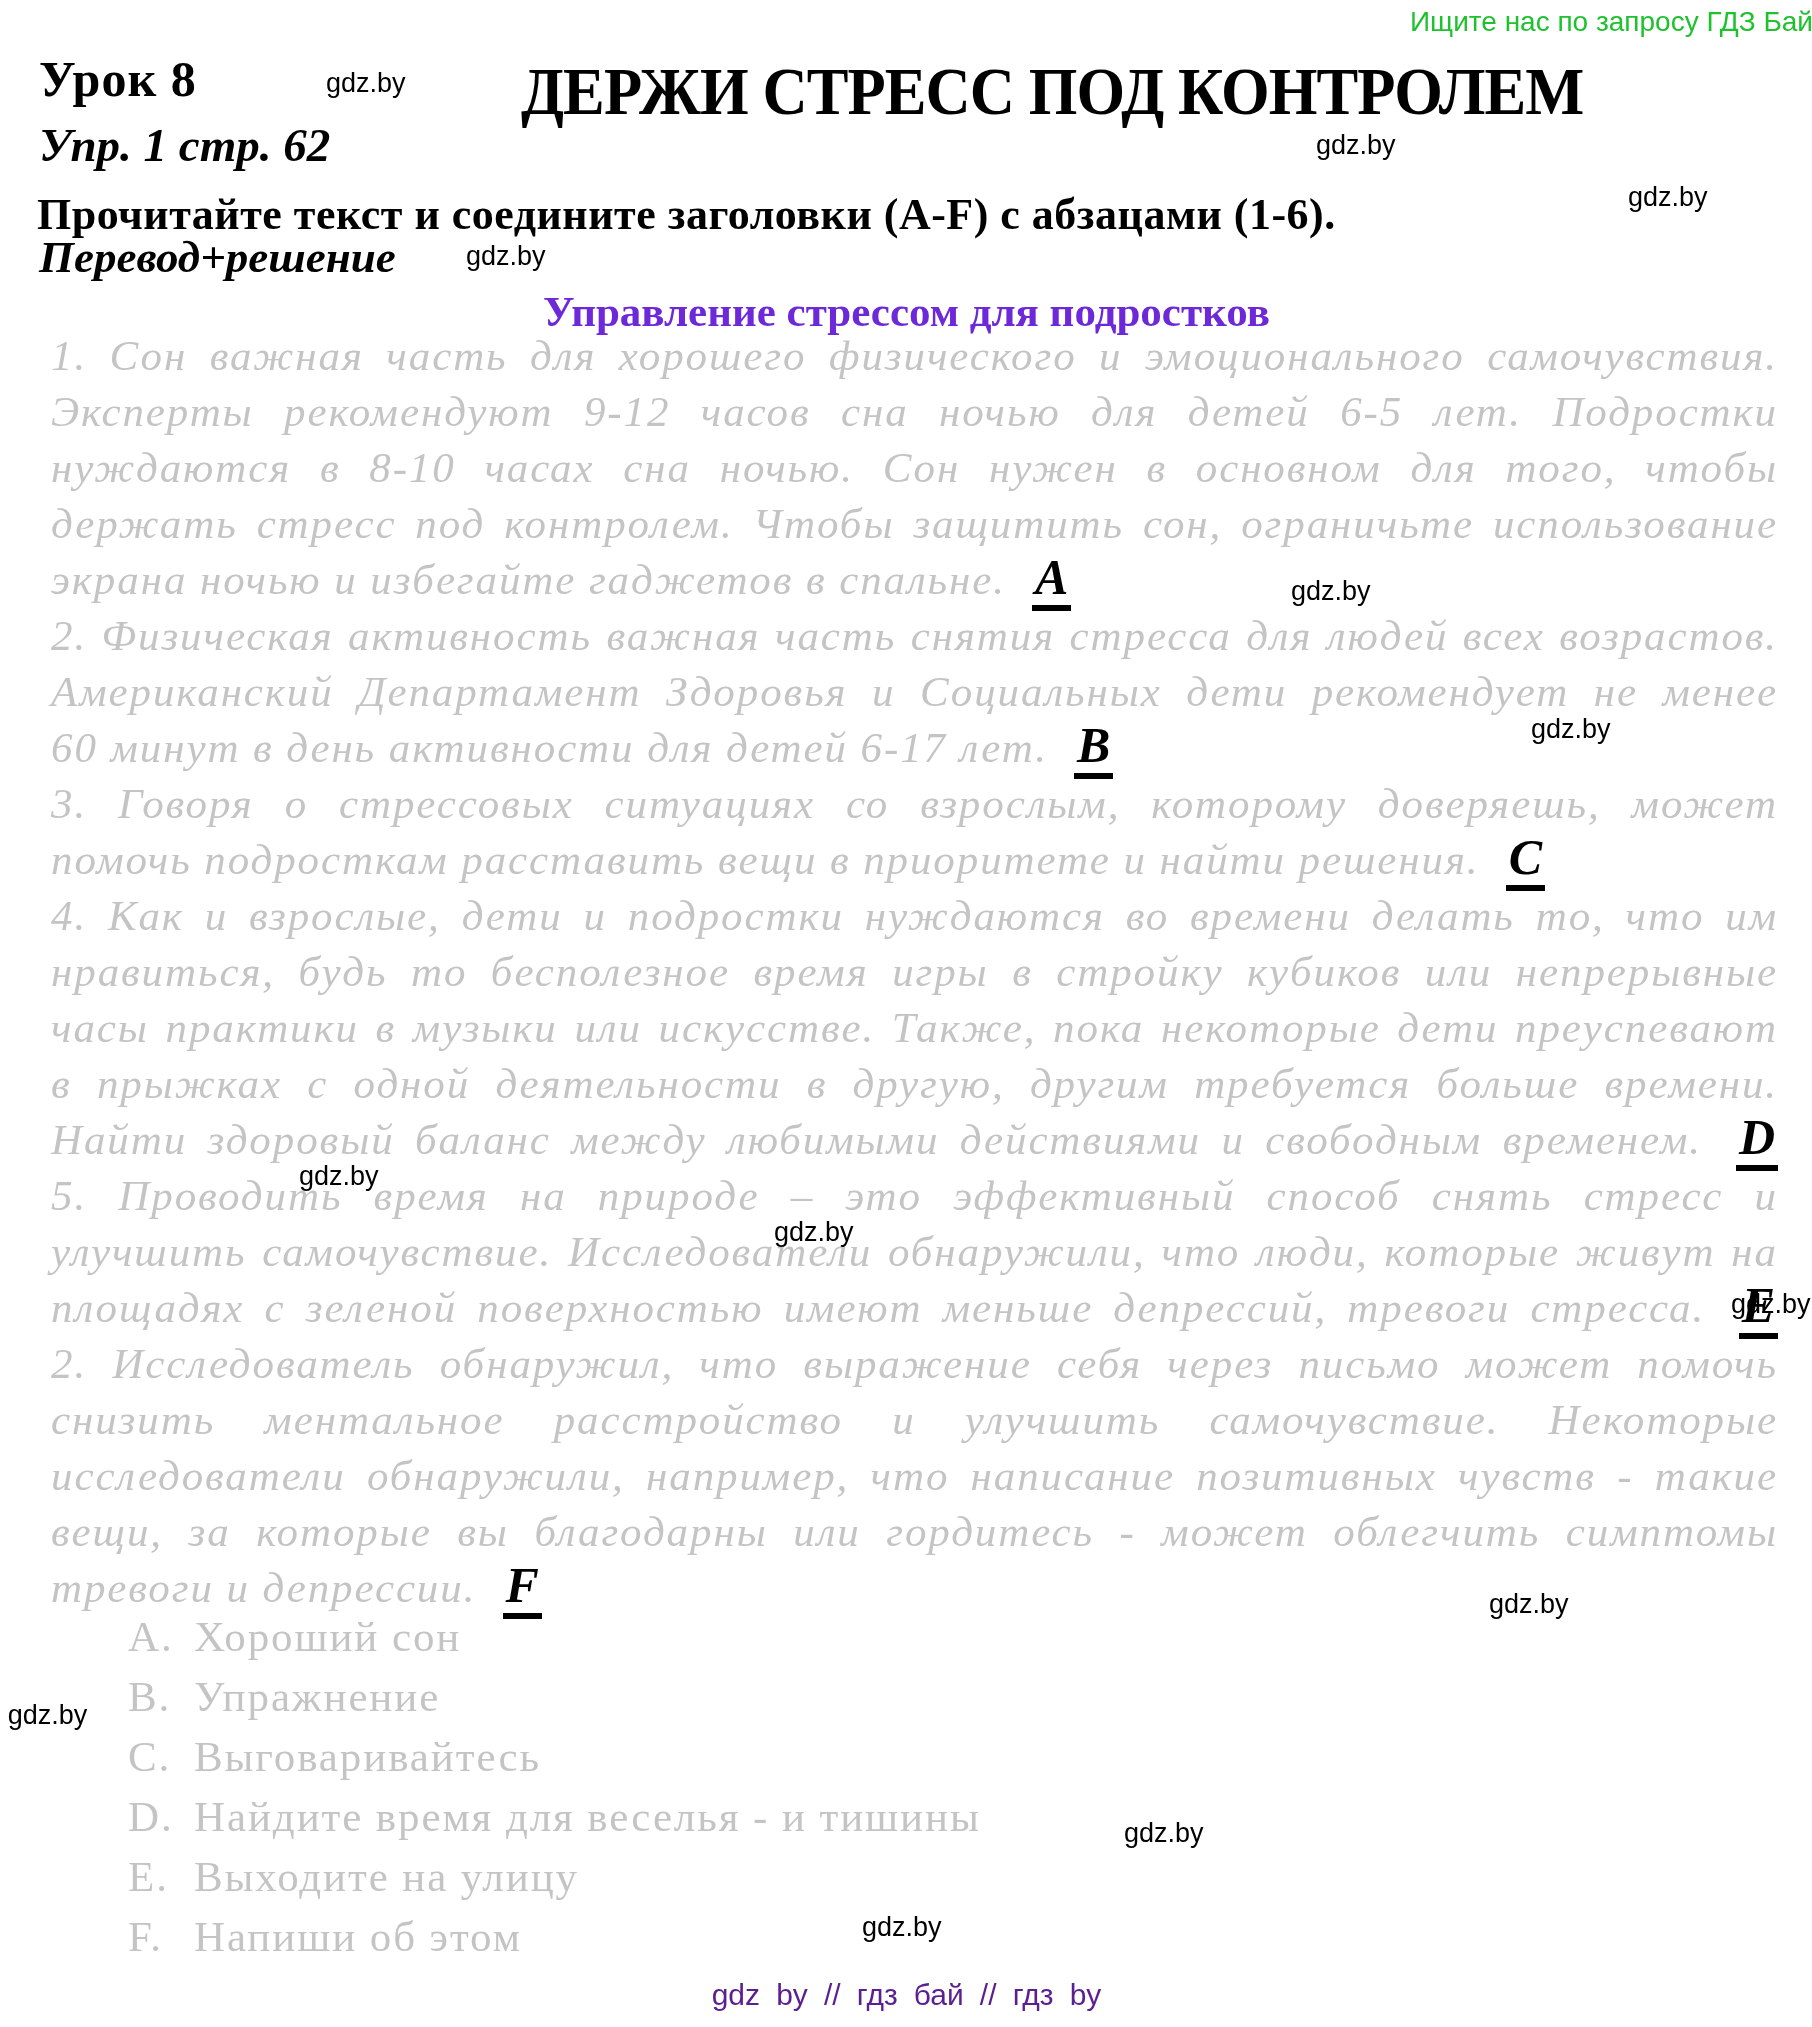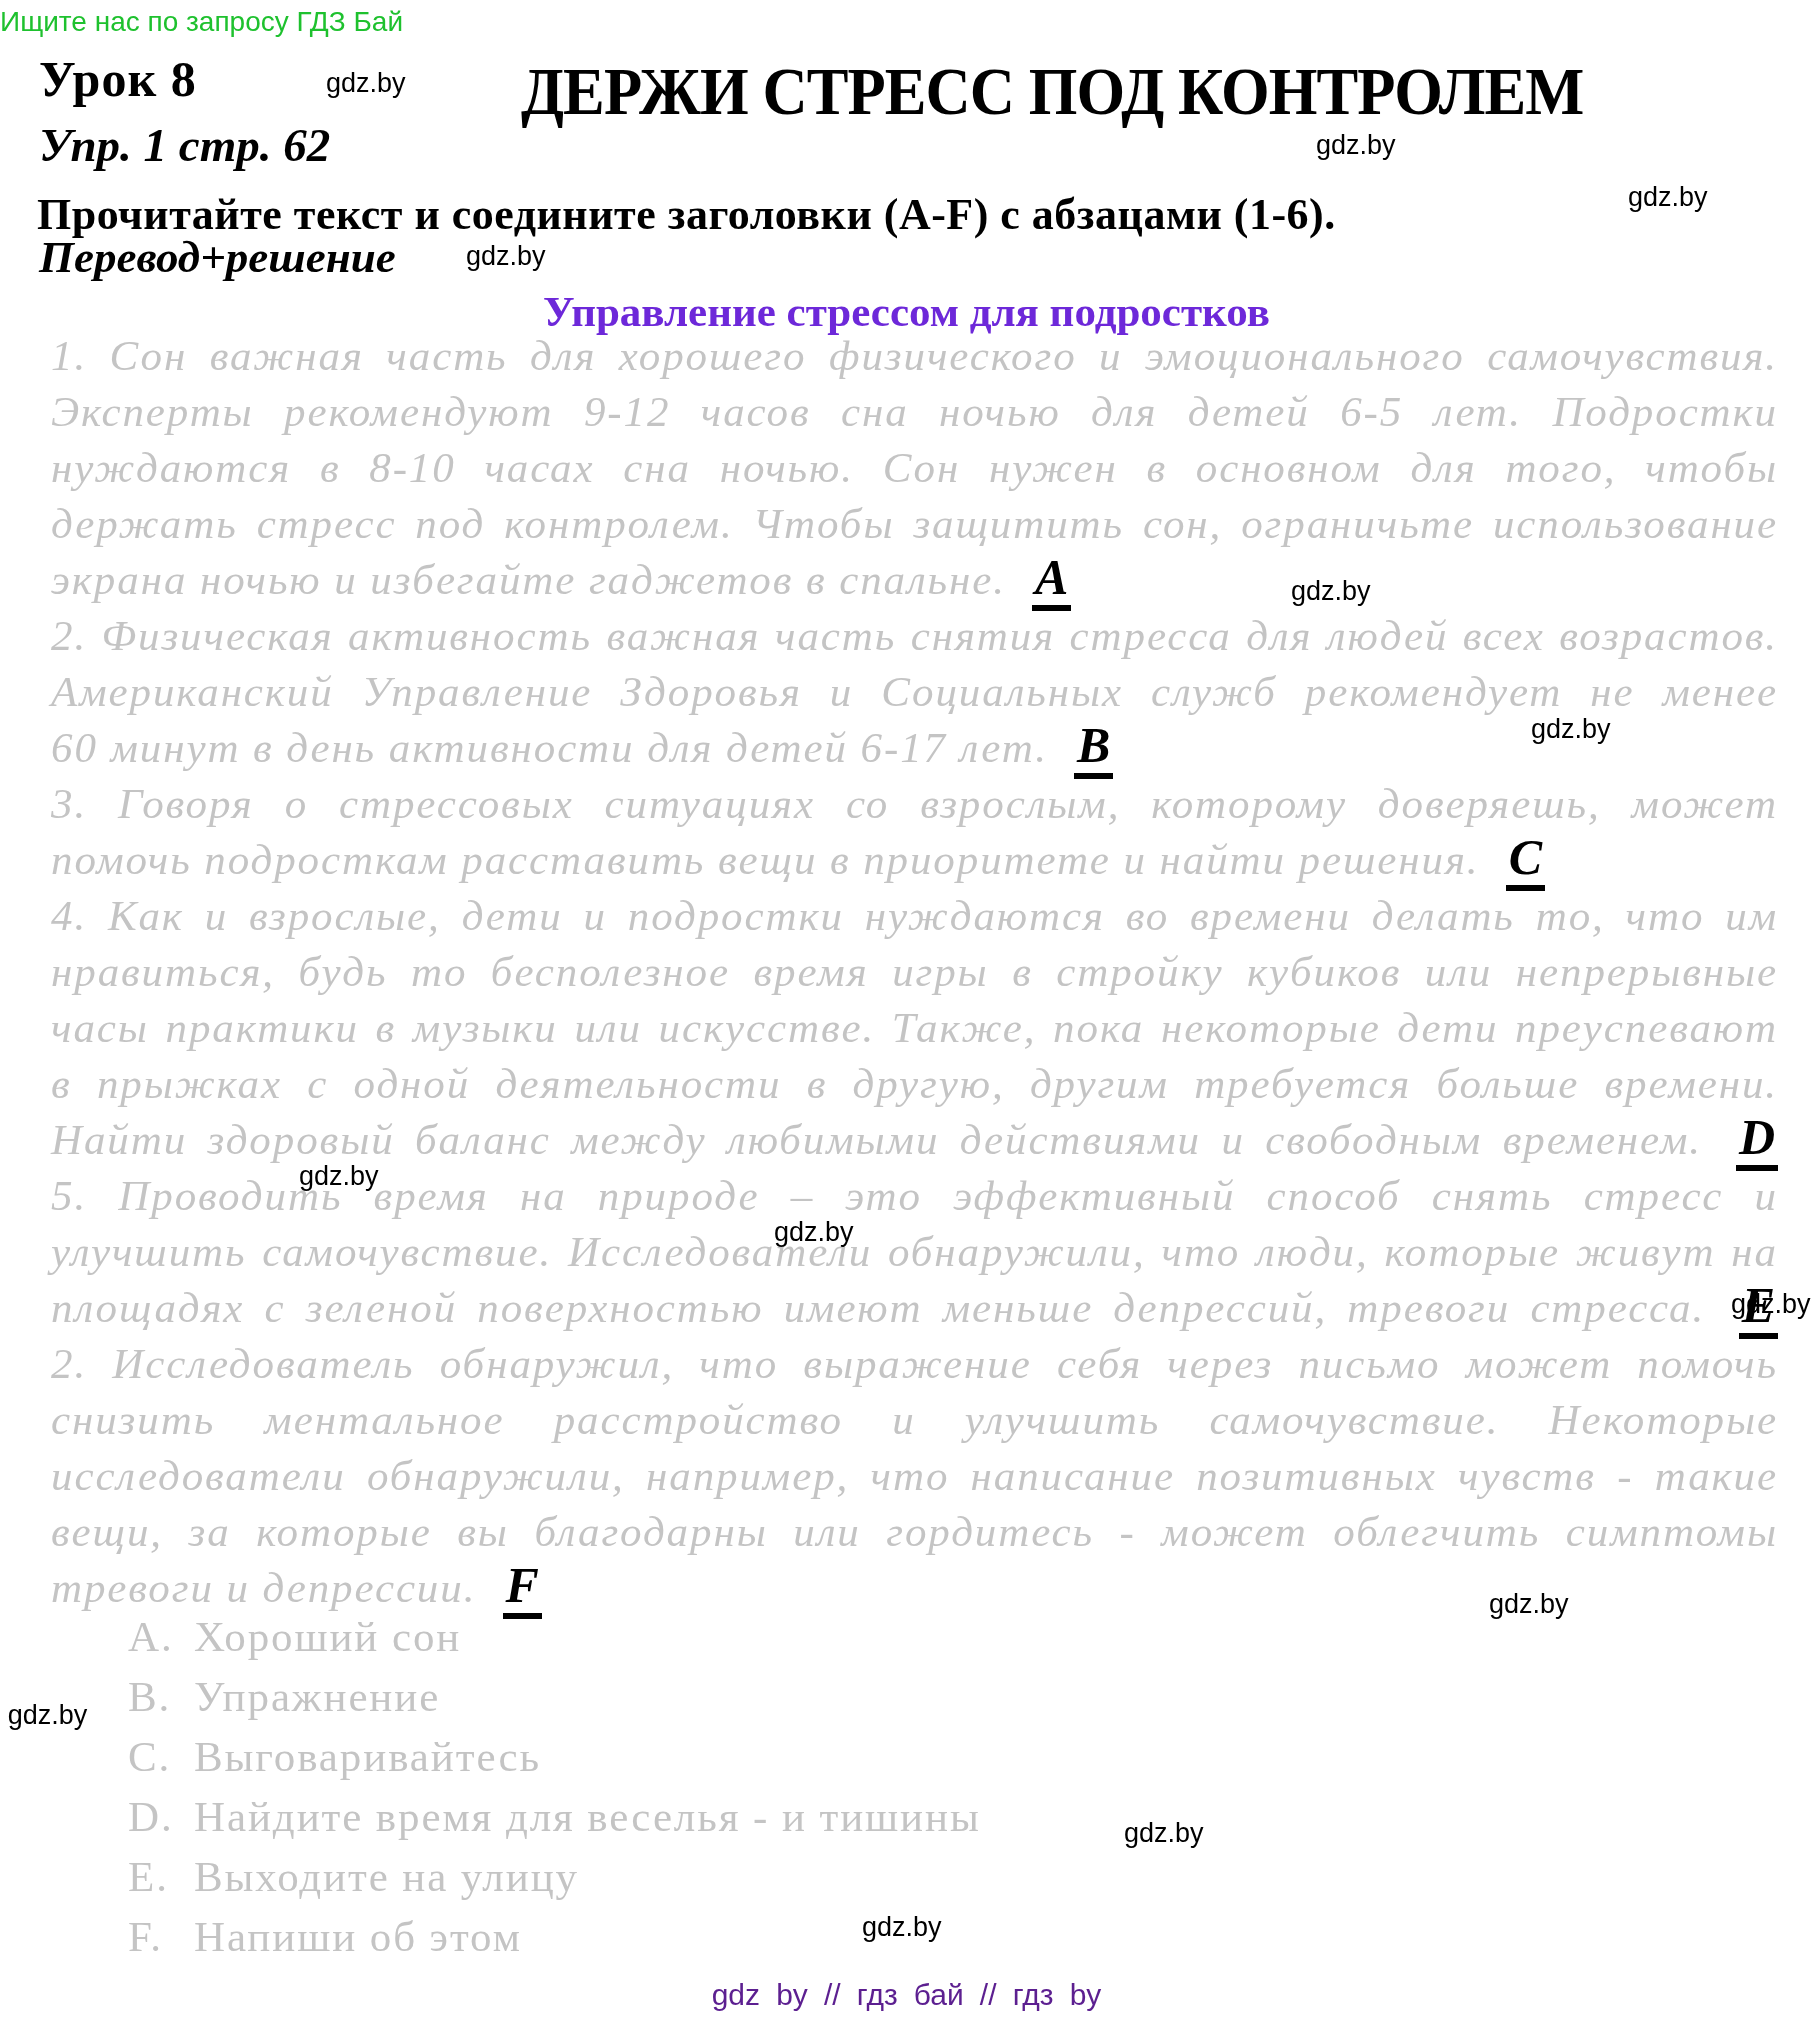--- a/index.html
+++ b/index.html
@@ -1,20 +1,20 @@
 <!DOCTYPE html>
 <html><head>
 <meta charset="utf-8">
 <style>
   html,body{margin:0;padding:0;}
   body{width:1813px;height:2027px;background:#ffffff;position:relative;
        font-family:"Liberation Serif",serif;color:#000;}
   .sheet{position:absolute;inset:0;overflow:hidden;background:#fff;}
 
-  .banner{position:absolute;top:5.8px;left:0;right:0;text-align:left;
+  .banner{position:absolute;top:5.8px;left:0;right:0;text-align:right;
           font-family:"Liberation Sans",sans-serif;font-size:28px;color:#1ec12e;}
 
   .lesson{position:absolute;left:39px;top:50px;font-weight:bold;font-size:50px;letter-spacing:1px;}
   .title{position:absolute;left:521px;top:52px;font-weight:bold;font-size:68px;
          transform:scaleX(0.92);transform-origin:left top;white-space:nowrap;letter-spacing:-1px;}
 
   .ex-label{position:absolute;left:39px;top:118px;font-weight:bold;font-style:italic;font-size:47px;}
   .instruction{position:absolute;left:37px;top:189px;font-weight:bold;font-size:44px;letter-spacing:0.5px;}
   .subheading{position:absolute;left:39px;top:231px;font-weight:bold;font-style:italic;font-size:45px;}
 
@@ -69,21 +69,21 @@
   <div class="body-text">
     <div class="para">
       <div class="tl j"><span>1. Сон важная часть для хорошего физического и эмоционального самочувствия.</span></div>
       <div class="tl j"><span>Эксперты рекомендуют 9-12 часов сна ночью для детей 6-5 лет. Подростки</span></div>
       <div class="tl j"><span>нуждаются в 8-10 часах сна ночью. Сон нужен в основном для того, чтобы</span></div>
       <div class="tl j"><span>держать стресс под контролем. Чтобы защитить сон, ограничьте использование</span></div>
       <div class="tl"><span>экрана ночью и избегайте гаджетов в спальне.</span> <span class="ans">A</span></div>
     </div>
     <div class="para">
       <div class="tl j"><span>2. Физическая активность важная часть снятия стресса для людей всех возрастов.</span></div>
-      <div class="tl j"><span>Американский Управление Здоровья и Социальных служб рекомендует не менее</span></div>
+      <div class="tl j"><span>Американский Департамент Здоровья и Социальных дети рекомендует не менее</span></div>
       <div class="tl"><span>60 минут в день активности для детей 6-17 лет.</span> <span class="ans">B</span></div>
     </div>
     <div class="para">
       <div class="tl j"><span>3. Говоря о стрессовых ситуациях со взрослым, которому доверяешь, может</span></div>
       <div class="tl"><span>помочь подросткам расставить вещи в приоритете и найти решения.</span> <span class="ans">C</span></div>
     </div>
     <div class="para">
       <div class="tl j"><span>4. Как и взрослые, дети и подростки нуждаются во времени делать то, что им</span></div>
       <div class="tl j"><span>нравиться, будь то бесполезное время игры в стройку кубиков или непрерывные</span></div>
       <div class="tl j"><span>часы практики в музыки или искусстве. Также, пока некоторые дети преуспевают</span></div>

